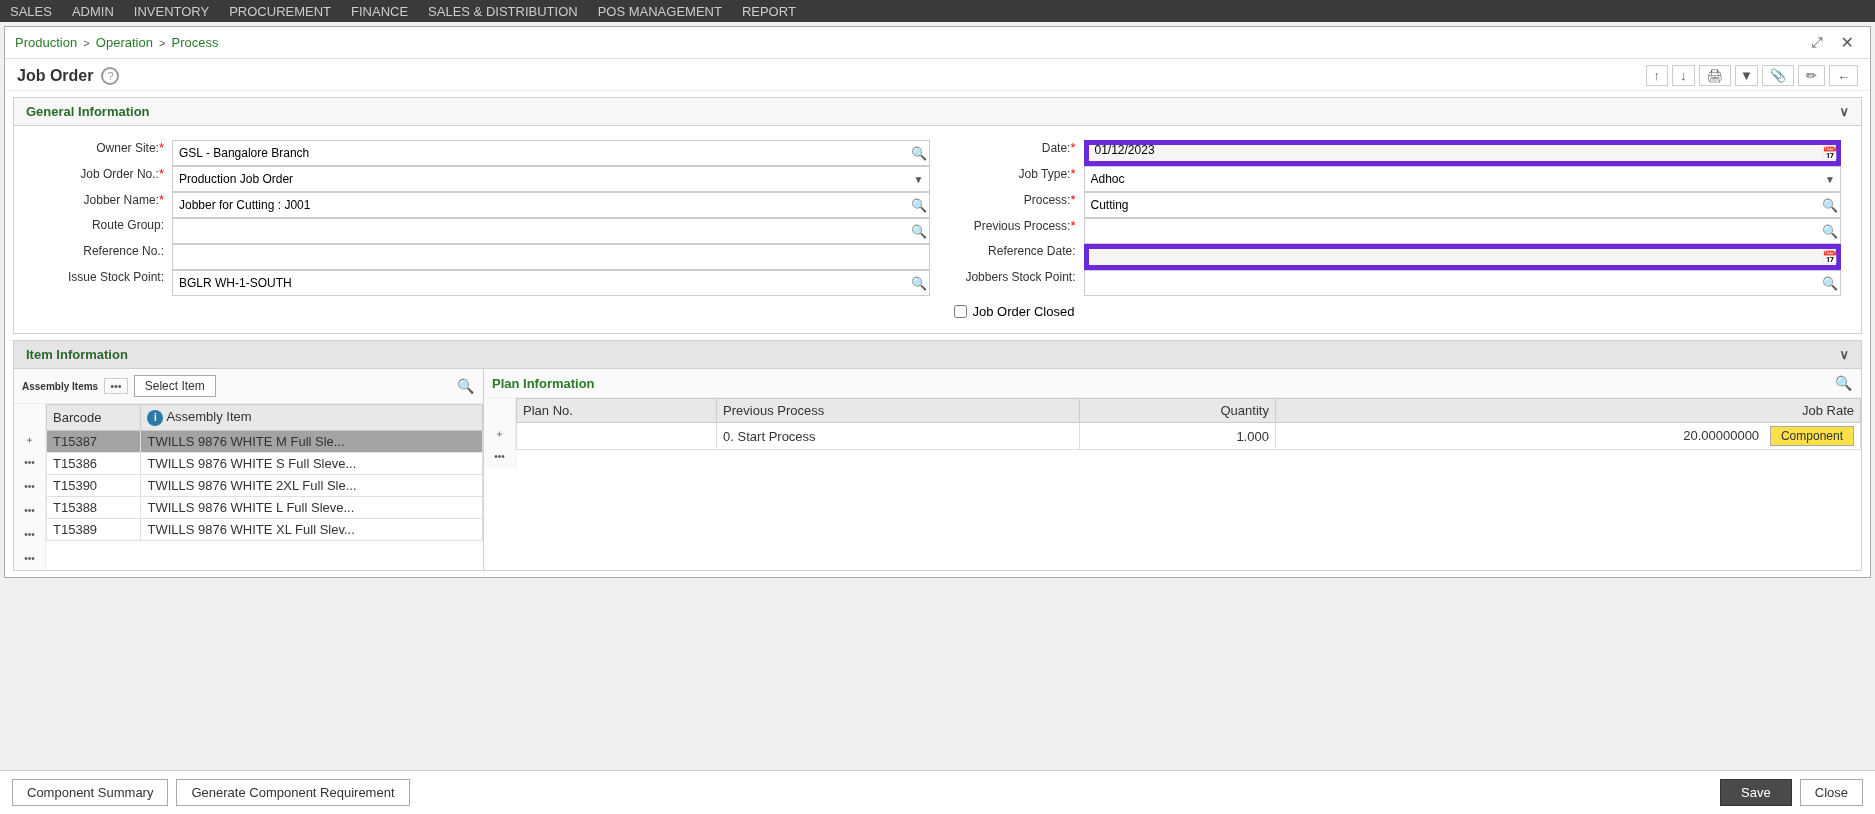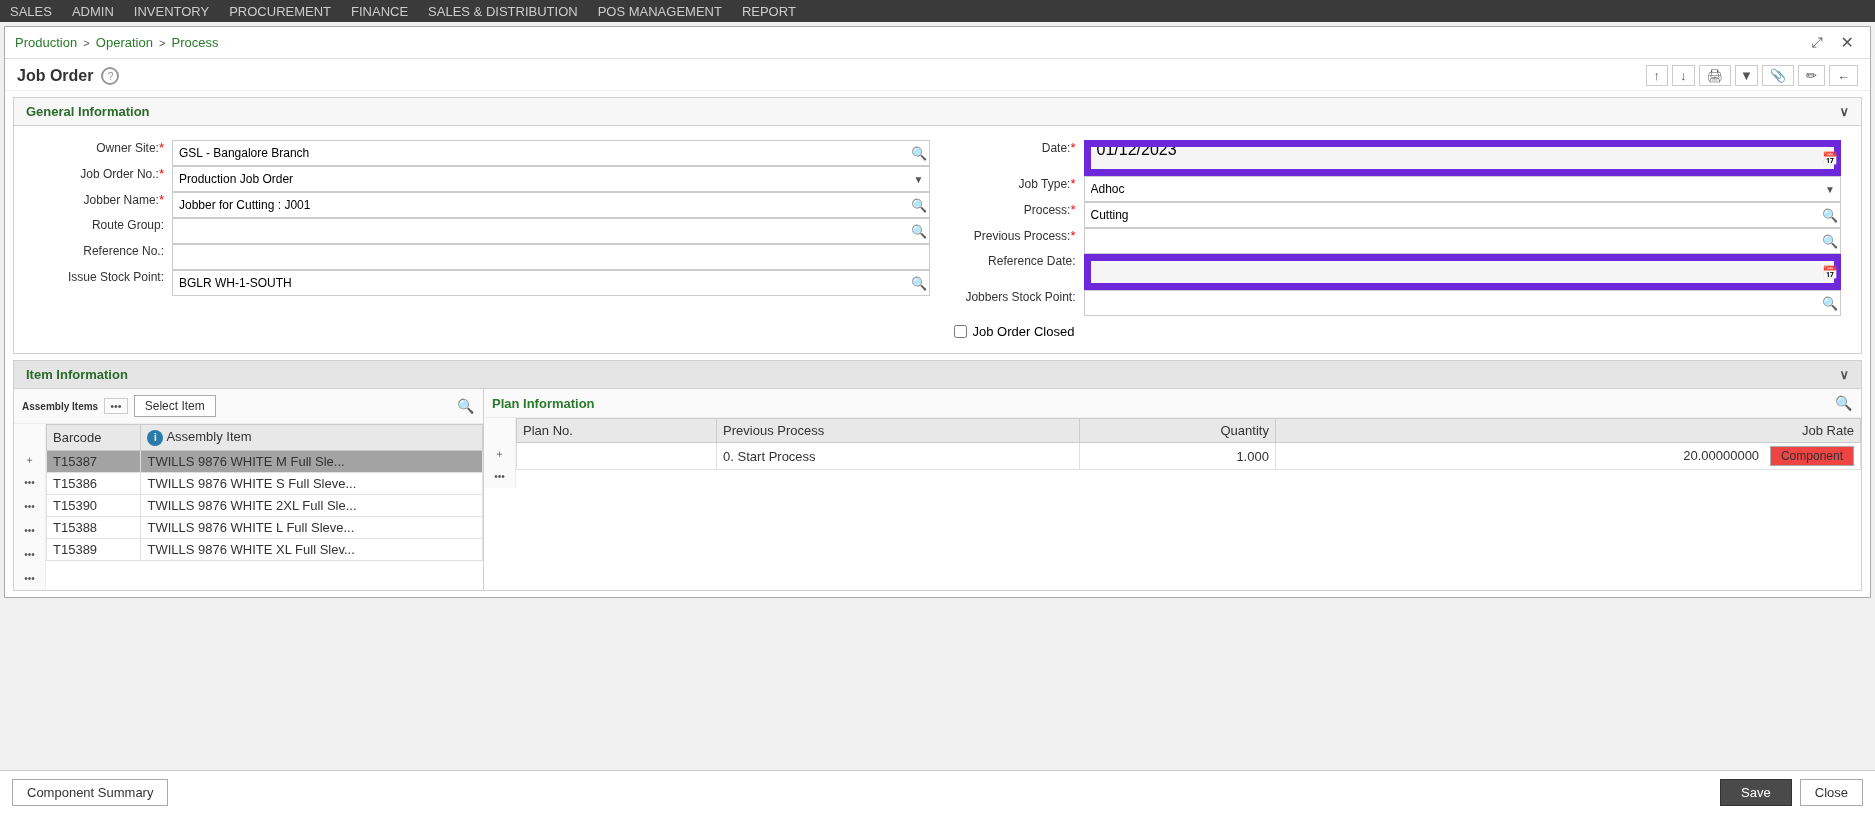--- a/index.html
+++ b/index.html
@@ -198,23 +198,23 @@
 
     .date-input {
       flex: 1;
       display: flex;
       align-items: center;
       position: relative;
     }
 
     .date-input input {
       width: 100%;
-      border: 7px solid #6d28d9;
-      padding: 3px 24px 19px 6px;
-      font-size: 16px;
+      border: 5px solid #6d28d9;
+      padding: 3px 24px 10px 6px;
+      font-size: 12px;
       height: 26px;
       background: #f5f5f5;
     }
 
     .cal-btn {
       position: absolute;
       right: 2px;
       top: 50%;
       transform: translateY(-50%);
       background: none;
@@ -349,21 +349,21 @@
       background: #fafafa;
     }
 
     .plan-title {
       font-weight: bold;
       color: #2a7a2a;
       font-size: 13px;
     }
 
     .component-btn {
-      background: #ef4444;
+      background: #fde047;
       border: 1px solid #aaa;
       cursor: pointer;
       padding: 2px 10px;
       font-size: 12px;
       color: #333;
     }
 
     .footer-bar {
       background: #fff;
       border-top: 1px solid #ccc;
@@ -715,17 +715,18 @@
           </div>
         </div>
 
       </div>
     </div>
 
   </div>
 
   <div class="footer-bar">
     <button class="footer-btn">Component Summary</button>
+    <button class="footer-btn">Generate Component Requirement</button>
     <button class="save-btn">Save</button>
     <button class="close-btn">Close</button>
   </div>
 
 </div>
 
 </body></html>

